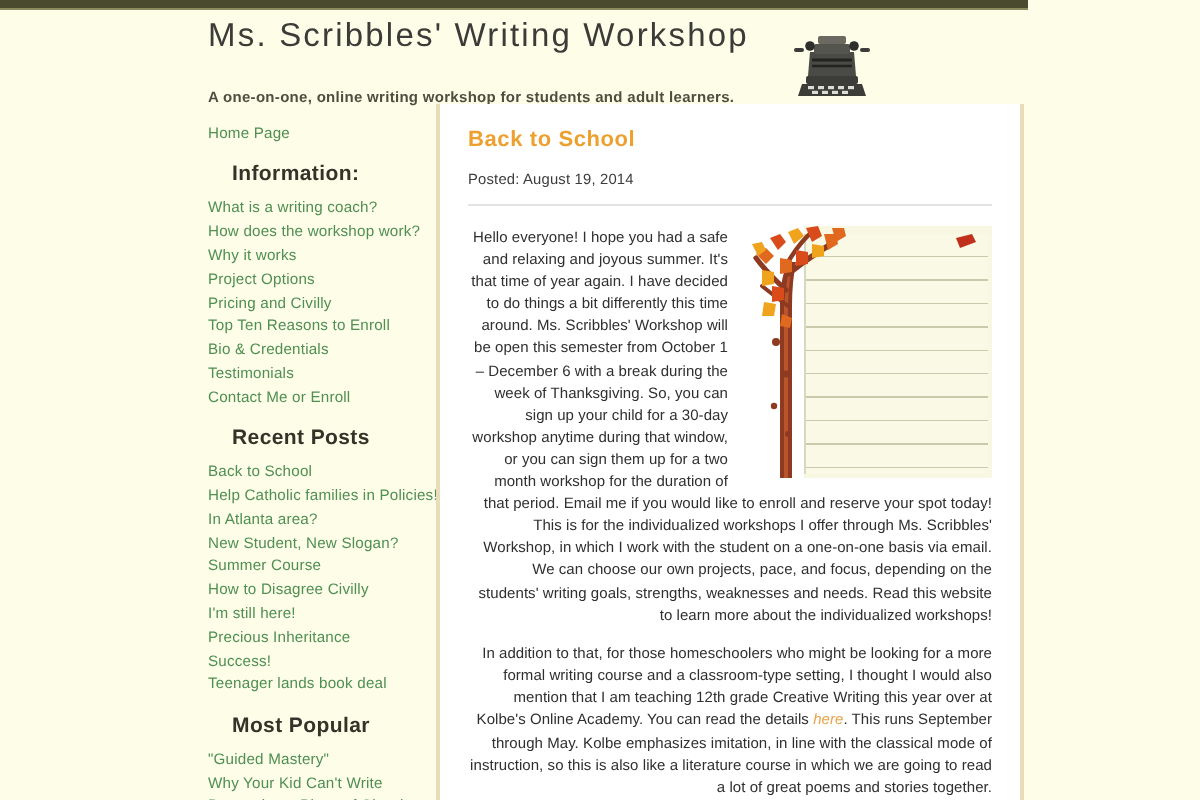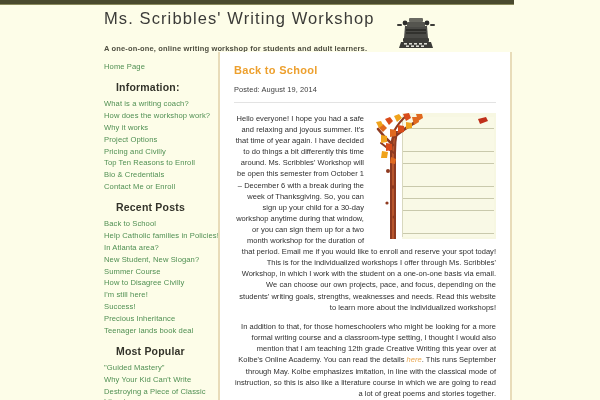--- a/index.html
+++ b/index.html
@@ -207,34 +207,35 @@
 
     <div class="sb-group">
       <div class="sb-heading first">Information:</div>
       <a class="nav-link" href="#">What is a writing coach?</a>
       <a class="nav-link" href="#">How does the workshop work?</a>
       <a class="nav-link" href="#">Why it works</a>
       <a class="nav-link" href="#">Project Options</a>
       <a class="nav-link" href="#">Pricing and Civilly</a>
       <a class="nav-link" href="#">Top Ten Reasons to Enroll</a>
       <a class="nav-link" href="#">Bio &amp; Credentials</a>
+      <a class="nav-link" href="#">Testimonials</a>
       <a class="nav-link" href="#">Contact Me or Enroll</a>
     </div>
 
     <div class="sb-group">
       <div class="sb-heading">Recent Posts</div>
       <a class="nav-link" href="#">Back to School</a>
       <a class="nav-link" href="#">Help Catholic families in Policies!</a>
       <a class="nav-link" href="#">In Atlanta area?</a>
       <a class="nav-link" href="#">New Student, New Slogan?</a>
       <a class="nav-link" href="#">Summer Course</a>
       <a class="nav-link" href="#">How to Disagree Civilly</a>
       <a class="nav-link" href="#">I'm still here!</a>
+      <a class="nav-link" href="#">Precious Inheritance</a>
       <a class="nav-link" href="#">Success!</a>
-      <a class="nav-link" href="#">Precious Inheritance</a>
       <a class="nav-link" href="#">Teenager lands book deal</a>
     </div>
 
     <div class="sb-group">
       <div class="sb-heading">Most Popular</div>
       <a class="nav-link" href="#">"Guided Mastery"</a>
       <a class="nav-link" href="#">Why Your Kid Can't Write</a>
       <a class="nav-link wrap" href="#">Destroying a Piece of Classic Literature</a>
     </div>
   </div>

